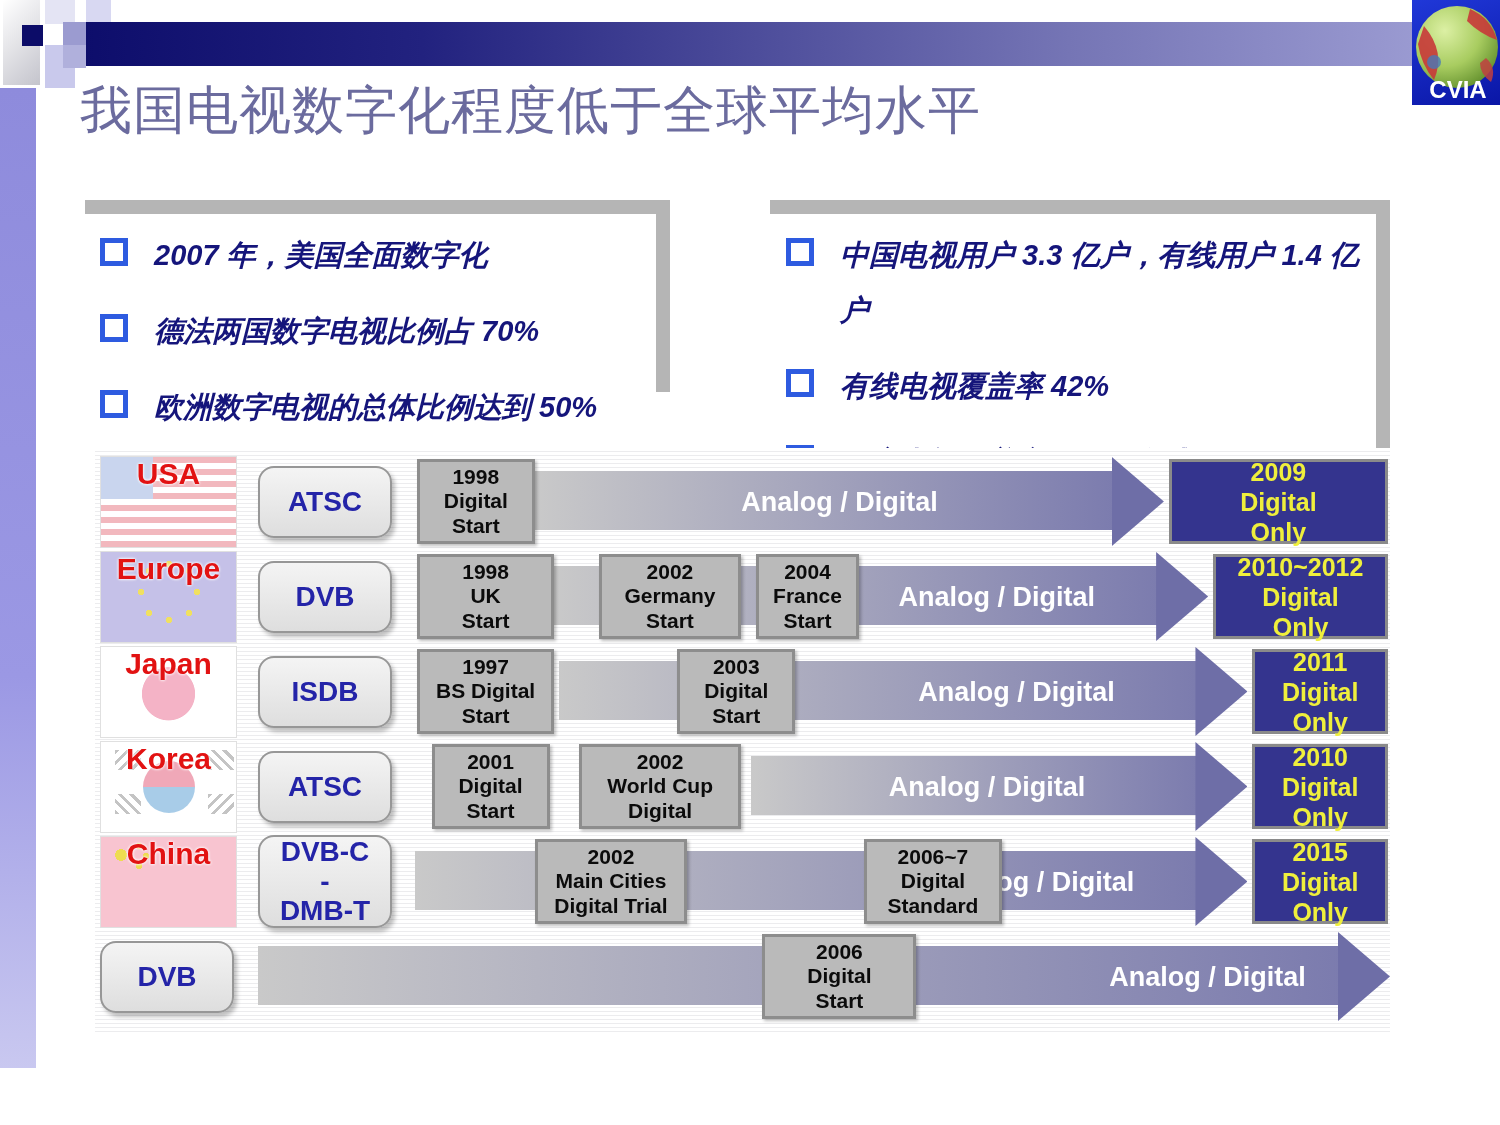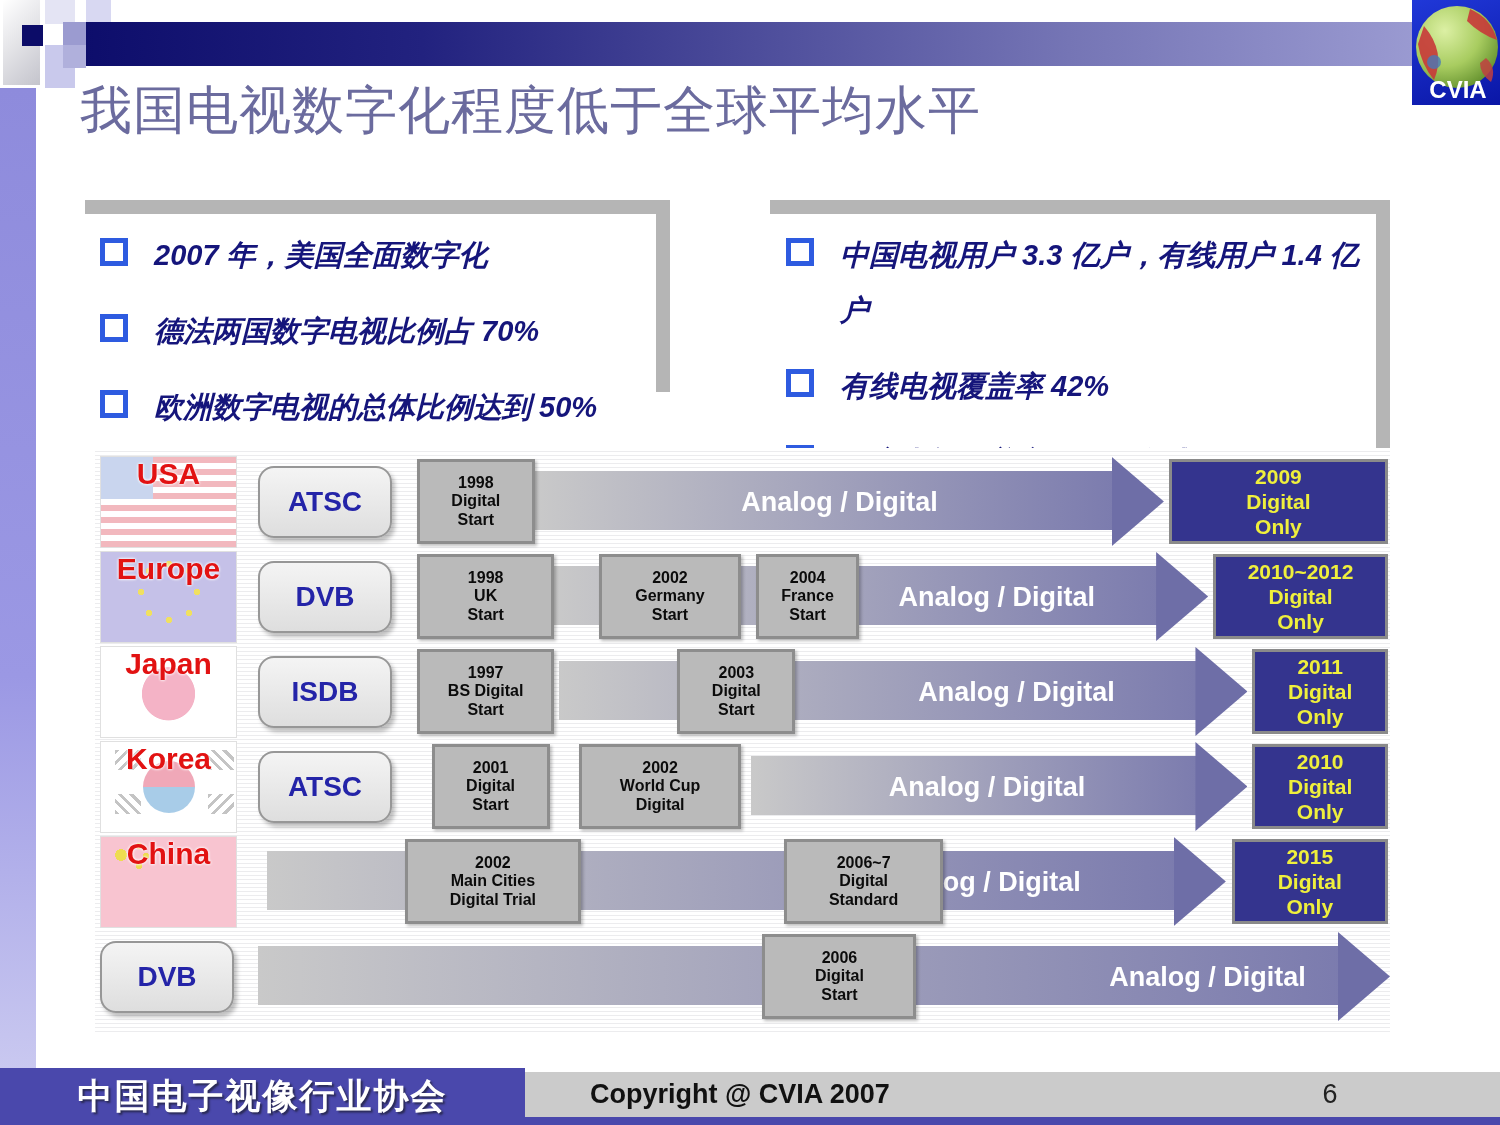--- a/index.html
+++ b/index.html
@@ -55,24 +55,24 @@
     box-shadow:3px 4px 4px rgba(0,0,0,0.25);display:flex;align-items:center;justify-content:center;
     text-align:center;font-weight:bold;font-size:28px;color:#2424A8;white-space:pre-line;line-height:1.05;}
   .tl{position:relative;flex:1;height:95px;}
   .arrow-body{position:absolute;top:17px;height:59px;z-index:1;
     background:linear-gradient(to right,#C9C9C9,#7B7BAE);}
   .arrow-head{position:absolute;top:3px;height:89px;width:52px;z-index:1;background:#6E6EA7;
     clip-path:polygon(0 0,100% 50%,0 100%);}
   .arrow-label{position:absolute;top:50%;transform:translate(-50%,-50%);color:#ffffff;
     font-weight:bold;font-size:27px;z-index:2;white-space:nowrap;}
   .milestone{position:absolute;top:5px;bottom:5px;background:#BABABA;border:3px solid #8D8D8D;z-index:3;
-    display:flex;align-items:center;justify-content:center;text-align:center;font-size:16px;font-weight:bold;
+    display:flex;align-items:center;justify-content:center;text-align:center;font-size:21px;font-weight:bold;
     color:#0B0B0B;line-height:1.15;white-space:pre-line;box-shadow:2px 2px 3px rgba(0,0,0,0.25);box-sizing:border-box;}
   .endbox{position:absolute;top:5px;bottom:5px;right:2px;background:#34348E;border:3px solid #8A8A8A;z-index:3;
-    display:flex;align-items:center;justify-content:center;text-align:center;font-size:21px;font-weight:bold;
+    display:flex;align-items:center;justify-content:center;text-align:center;font-size:25px;font-weight:bold;
     color:#EFEF3C;line-height:1.2;white-space:pre-line;box-sizing:border-box;}
 
   
   .flag-usa{background-image:
       linear-gradient(#C9D5EE,#C9D5EE),
       repeating-linear-gradient(to bottom,#F2B8BE 0 6px,#FFFFFF 6px 12px);
     background-size:52px 42px,100% 100%;background-position:0 0,0 0;background-repeat:no-repeat;}
   .flag-europe{background-color:#C5C1E8;background-repeat:no-repeat;background-image:
       radial-gradient(circle 3px at 68px 12px,#F0E060 98%,transparent),
       radial-gradient(circle 3px at 88px 19px,#F0E060 98%,transparent),
@@ -273,20 +273,23 @@
           <div class="endbox" style="left: 86%;">2010
 Digital
 Only</div>
         </div>
   </div>
 
   <div class="row">
     <div class="flag flag-china">
       <span class="country">China</span>
     </div>
+    <div class="standard">DVB-C
+-
+DMB-T</div>
     <div class="tl">
           <div class="arrow-body" style="left: 0.8%; width: calc(84.7% - 44px);"></div>
           <div class="arrow-head" style="left: calc(85.5% - 52px);"></div>
           <div class="arrow-label" style="left: 64%;">Analog / Digital</div>
           <div class="milestone" style="left: 13%; width: 15.5%;">2002
 Main Cities
 Digital Trial</div>
           <div class="milestone" style="left: 46.5%; width: 14%;">2006~7
 Digital
 Standard</div>
@@ -302,21 +305,14 @@
           <div class="arrow-body" style="left: 0.8%; width: calc(99.2% - 44px);"></div>
           <div class="arrow-head" style="left: calc(100% - 52px);"></div>
           <div class="arrow-label" style="left: 84%;">Analog / Digital</div>
           <div class="milestone" style="left: 45%; width: 13.5%;">2006
 Digital
 Start</div>
         </div>
   </div>
 </div>
 
-  <div class="footer">
-    <div class="footer-org">中国电子视像行业协会</div>
-    <div class="footer-gray"></div>
-    <div class="footer-strip"></div>
-    <div class="footer-copy">Copyright @ CVIA 2007</div>
-    <div class="footer-page">6</div>
-  </div>
 
 </div>
 
 </body></html>

